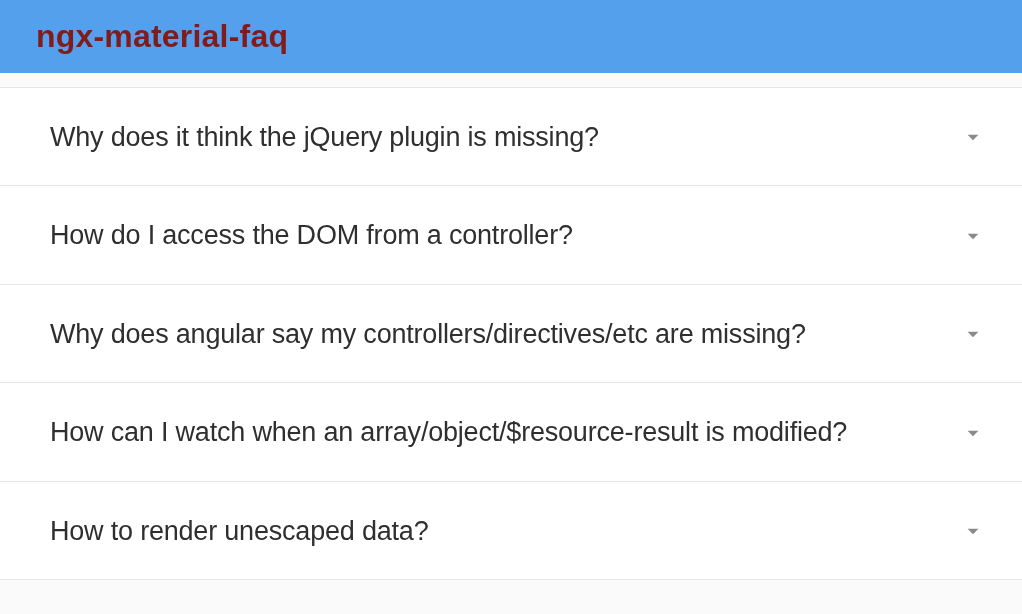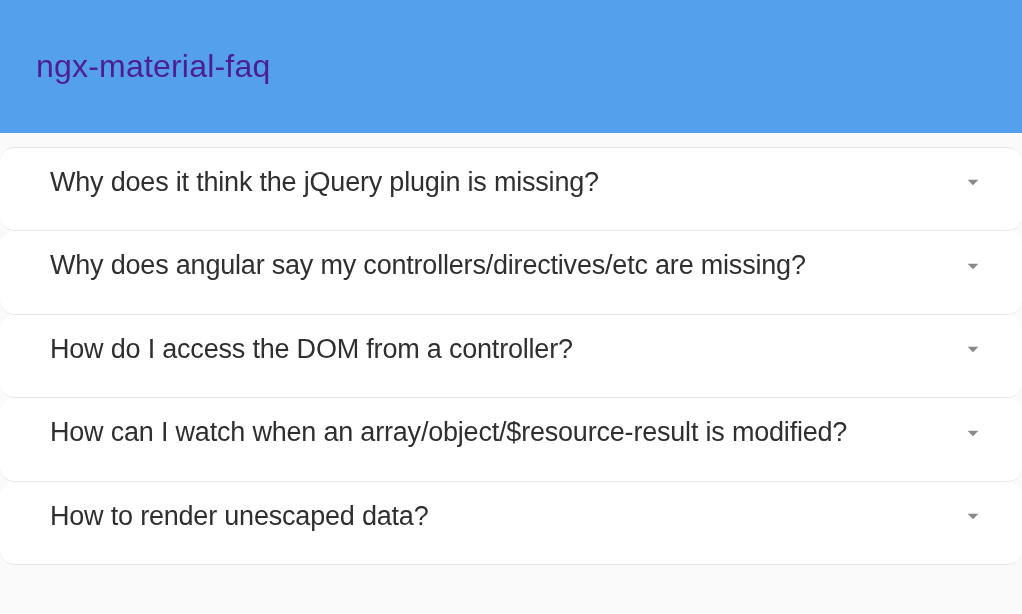--- a/index.html
+++ b/index.html
@@ -9,38 +9,37 @@
     }
     body {
       font-family: -apple-system, BlinkMacSystemFont, "Helvetica Neue", Helvetica, Arial, sans-serif;
       background: #fafafa;
       width: 1022px;
       height: 614px;
       overflow: hidden;
     }
     .header {
       background: #55a0ed;
-      color: #4c1d95;
-      padding: 48px 36px;
+      color: #7f1d1d;
+      padding: 18px 36px;
       font-size: 32px;
-      font-weight: 400;
+      font-weight: 700;
       letter-spacing: 0.2px;
     }
     .faq-list {
       margin-top: 14px;
     }
     .faq-item {
       background: #ffffff;
       border-bottom: 1px solid #e6e6e6;
-      padding: 16px 36px 30px 50px;
+      padding: 31px 36px 30px 50px;
       display: flex;
       align-items: center;
       justify-content: center;
       cursor: pointer;
-      border-radius: 15px;
     }
     .faq-item:first-child {
       border-top: 1px solid #e6e6e6;
     }
     .faq-question {
       font-size: 27px;
       color: #2f2f2f;
       font-weight: 400;
       line-height: 1.35;
       flex: 1;
@@ -73,30 +72,30 @@
   <div class="faq-item">
     <div class="faq-question">Why does it think the jQuery plugin is missing?</div>
     <div class="chevron">
       <svg viewBox="0 0 24 24" fill="currentColor">
           <path d="M7 10l5 5 5-5z"></path>
         </svg>
     </div>
   </div>
 
   <div class="faq-item">
-    <div class="faq-question">Why does angular say my controllers/directives/etc are missing?</div>
+    <div class="faq-question">How do I access the DOM from a controller?</div>
     <div class="chevron">
       <svg viewBox="0 0 24 24" fill="currentColor">
           <path d="M7 10l5 5 5-5z"></path>
         </svg>
     </div>
   </div>
 
   <div class="faq-item">
-    <div class="faq-question">How do I access the DOM from a controller?</div>
+    <div class="faq-question">Why does angular say my controllers/directives/etc are missing?</div>
     <div class="chevron">
       <svg viewBox="0 0 24 24" fill="currentColor">
           <path d="M7 10l5 5 5-5z"></path>
         </svg>
     </div>
   </div>
 
   <div class="faq-item">
     <div class="faq-question">How can I watch when an array/object/$resource-result is modified?</div>
     <div class="chevron">

